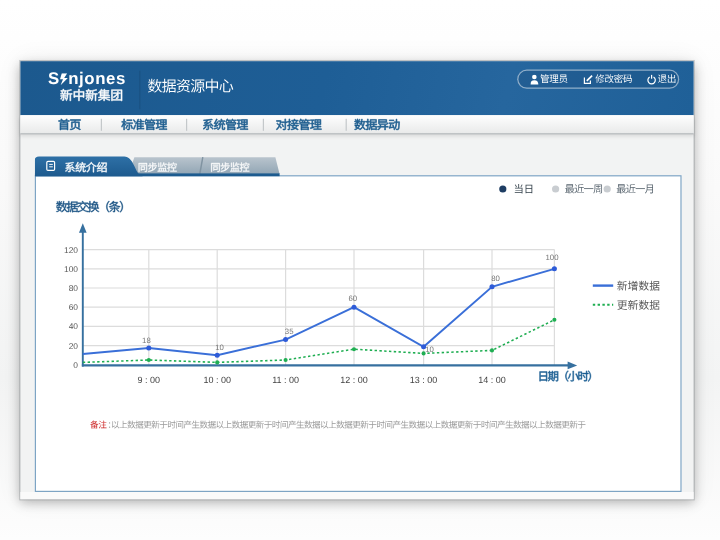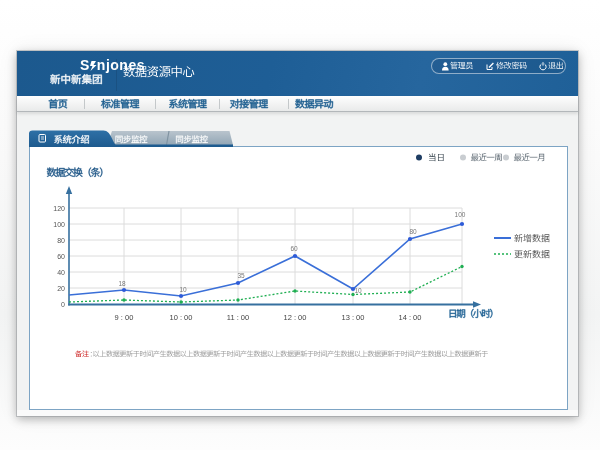--- a/index.html
+++ b/index.html
@@ -1,21 +1,21 @@
 <!DOCTYPE html>
 <html><head><meta charset="utf-8"><style>
 * { margin:0; padding:0; box-sizing:border-box; }
 html,body { width:600px; height:450px; overflow:hidden; }
 body { font-family:"Liberation Sans", sans-serif;
   background:linear-gradient(180deg,#ffffff 0%,#fafafa 35%,#f3f4f4 70%,#fdfdfd 100%); }
 .window { position:absolute; left:17px; top:51px; width:561px; height:365px;
   background:#f2f3f3; box-shadow:0 0 0 1px rgba(140,145,148,.45), 0 3px 9px rgba(0,0,0,.28), 0 0 20px rgba(0,0,0,.07); }
 .header { position:absolute; left:0; top:0; width:561px; height:45px;
   background:linear-gradient(102deg,#1c598e 0%,#1e5e96 45%,#26669e 72%,#1f6098 100%); }
-.logo-en { position:absolute; left:23px; top:6px; color:#fff; font-size:14px; font-weight:bold; letter-spacing:.5px;margin-left:40px; }
+.logo-en { position:absolute; left:23px; top:6px; color:#fff; font-size:14px; font-weight:bold; letter-spacing:.5px; }
 .pill { position:absolute; left:414px; top:7px; width:135px; height:16px;
   border:1px solid rgba(255,255,255,.5); border-radius:8px; background:rgba(10,30,60,.10); }
 .nav { position:absolute; left:0; top:45px; width:561px; height:16px;
   background:linear-gradient(180deg,#fefefe,#e9eaea);
   border-bottom:1px solid #b3b7ba; box-shadow:0 2px 3px rgba(0,0,0,.10); }
 .nav i { position:absolute; top:3px; width:1px; height:10px; background:#c4c8ca; }
 .panel { position:absolute; left:12px; top:95px; width:539px; height:264px;
   background:#fff; border:1px solid #7da4c4; }
 .tabs { position:absolute; left:12px; top:78px; width:539px; height:18px; }
 </style></head>

